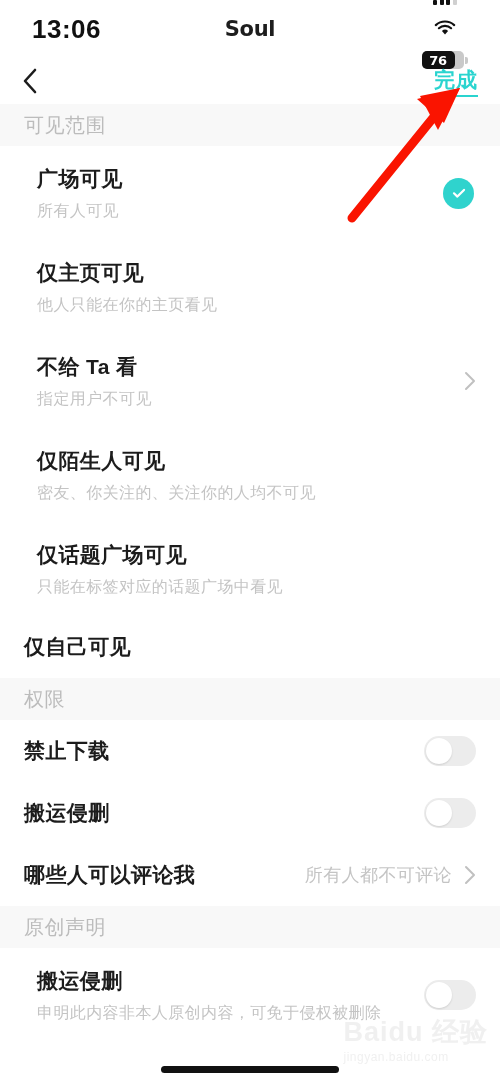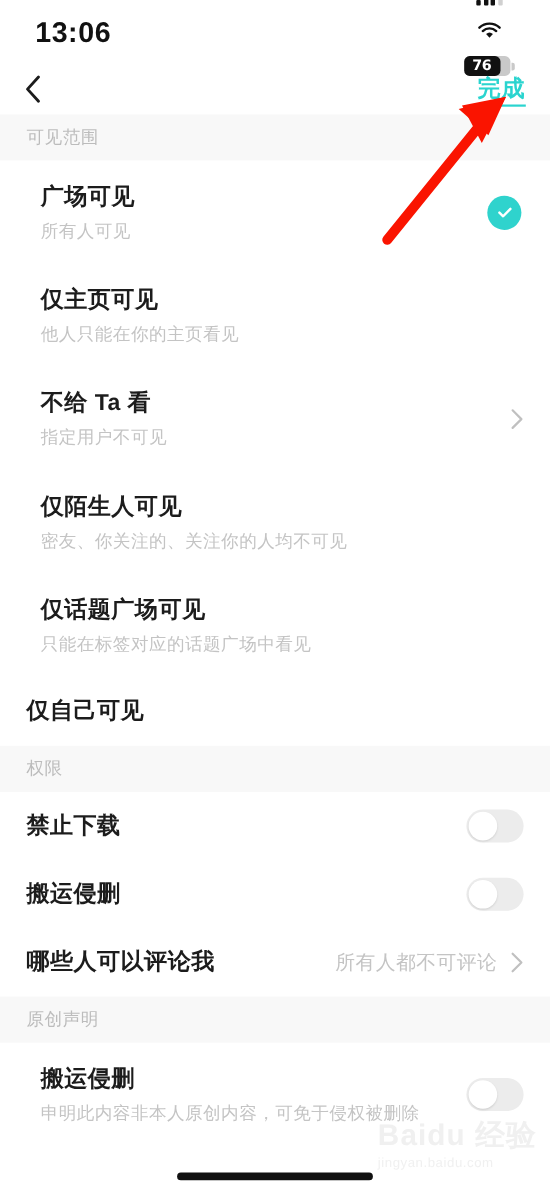--- a/index.html
+++ b/index.html
@@ -68,21 +68,21 @@
   .done-btn {
     margin-left: auto; font-size: 21px; font-weight: 600;
     color: #2ad4cf; letter-spacing: 1px;
     border-bottom: 2.5px solid #2ad4cf; padding-bottom: 1px;
     cursor: pointer;
   }
 
   
   .section-header {
     background: #f8f8f8; height: 42px; display: flex; align-items: center;
-    padding: 0 24px; font-size: 16px; color: #bcbcbc; letter-spacing: .5px;
+    padding: 0 24px; font-size: 20px; color: #bcbcbc; letter-spacing: .5px;
   }
   .list { background: #fff; }
   .row {
     display: flex; align-items: center; padding: 0 24px;
     position: relative; min-height: 62px;
   }
   .row-sub { min-height: 94px; margin-left: 13px; }
   .row-texts { flex: 1; display: flex; flex-direction: column; justify-content: center; }
   .row-title {
     font-size: 21px; font-weight: bold; color: #1c1c1c; letter-spacing: .4px;
@@ -136,20 +136,21 @@
     width: 178px; height: 7px; border-radius: 4px; background: #111; z-index: 10;
   }
 </style>
 </head>
 <body>
 
 <div class="phone">
 
   <div class="statusbar">
     <div class="sb-time">13:06</div>
+    <div class="sb-carrier">Soul</div>
     <div class="sb-right">
       <div class="signal">
         <i></i>
           <i></i>
           <i></i>
           <i></i>
       </div>
       <div class="wifi">
         <svg width="22" height="16" viewBox="0 0 22 16">
           <path d="M11 14.4 L7.9 10.9 a4.6 4.6 0 0 1 6.2 0 Z" fill="#111"></path>

